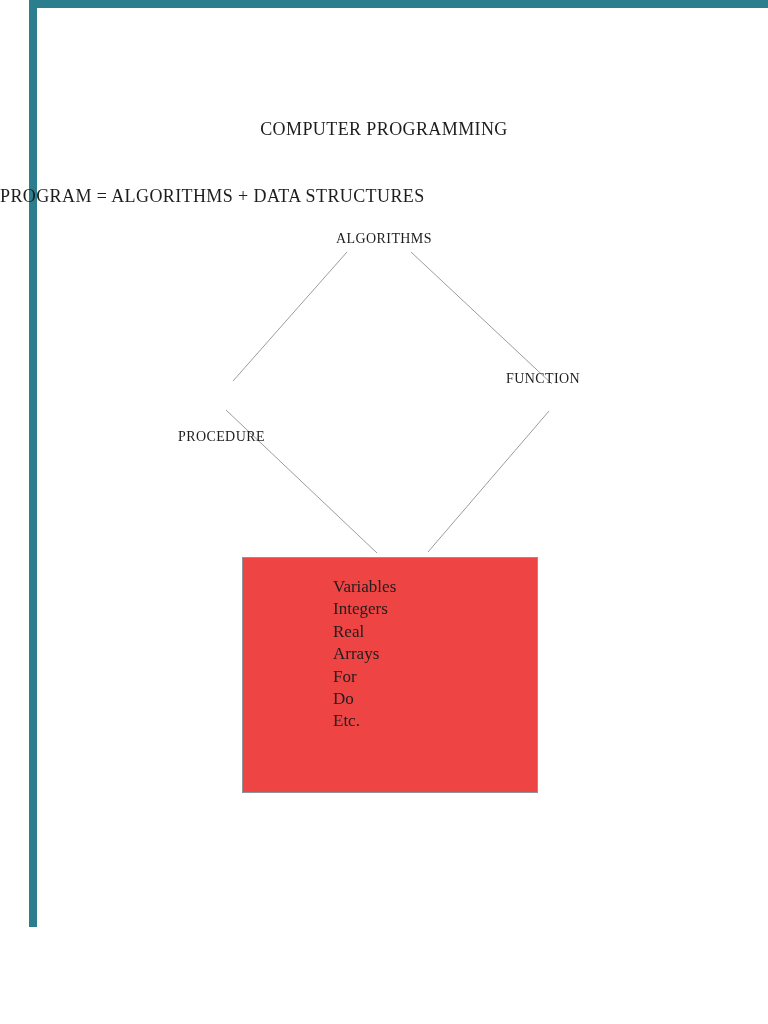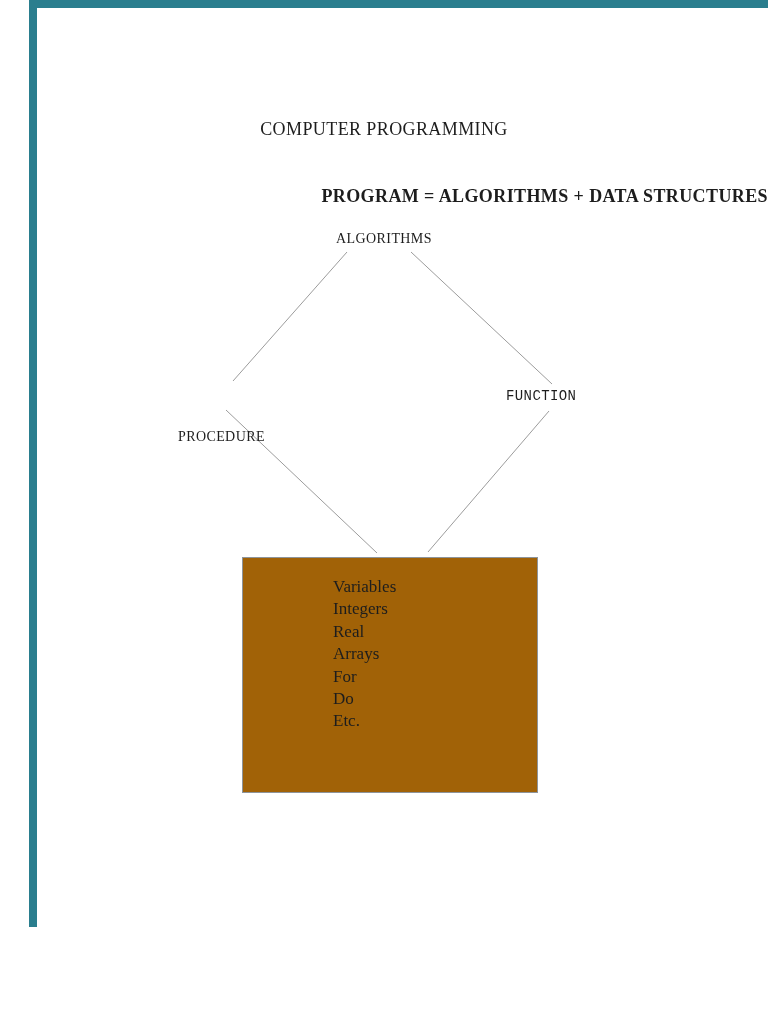--- a/index.html
+++ b/index.html
@@ -31,50 +31,49 @@
     position: absolute;
     left: 0; right: 0; top: 119px;
     text-align: center;
     font-size: 18px;
     letter-spacing: 0.4px;
     white-space: nowrap;
   }
   .doc-equation {
     position: absolute;
     left: 0; right: 0; top: 186px;
-    text-align: right;
+    text-align: left;
     font-size: 18px;
     letter-spacing: 0.4px;
     white-space: nowrap;
-    font-weight: bold;
   }
   .node {
     position: absolute;
     font-size: 14px;
     letter-spacing: 0.4px;
     white-space: nowrap;
   }
   .node-root {
     left: 0; right: 0; top: 231px;
     text-align: center;
   }
   .node-left  { left: 178px; top: 388px; margin-top: 41px; }
-  .node-right { left: 506px; top: 388px; font-family: Liberation Mono, monospace; }
+  .node-right { left: 506px; top: 371px; }
 
   .connector-svg {
     position: absolute;
     left: 0; top: 0;
     width: 768px; height: 1024px;
     pointer-events: none;
   }
   .data-box {
     position: absolute;
     left: 242px; top: 557px;
     width: 294px; height: 234px;
-    background: #a16207;
+    background: #ef4444;
     border: 1px solid #8d949b;
     box-sizing: content-box;
   }
   .data-box-list {
     margin: 18px 0 0 90px;
   }
   .data-box-item {
     font-size: 17px;
     line-height: 22.4px;
     white-space: nowrap;

